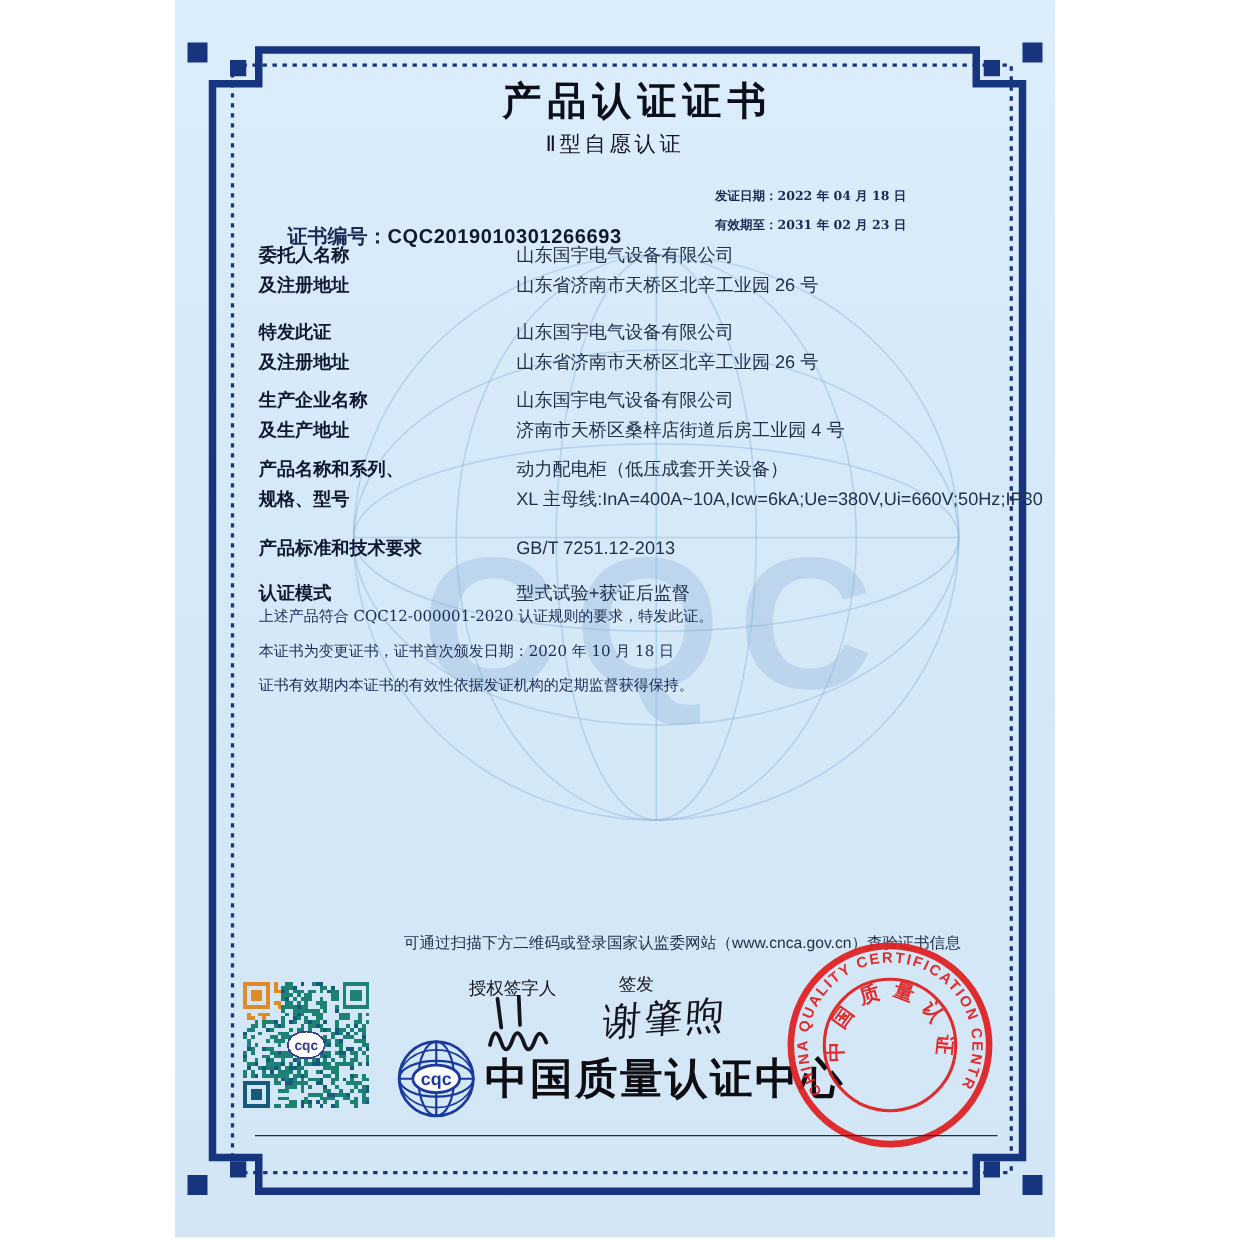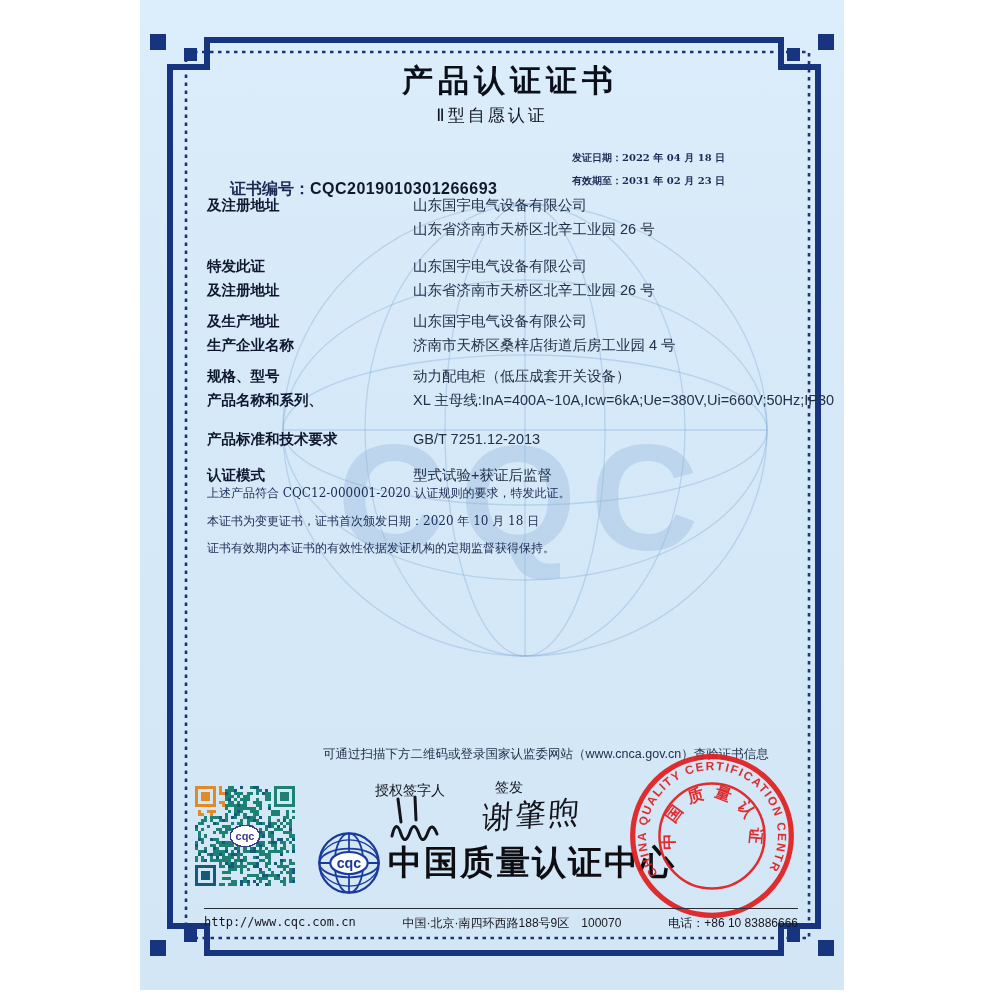--- a/index.html
+++ b/index.html
@@ -78,51 +78,52 @@
     <div class="certno">
       <span class="lab kai">证书编号：</span><span class="val">CQC2019010301266693</span>
     </div>
     <div class="dates kai">
       <div><span>发证日期：</span><span>2022 年 04 月 18 日</span></div>
       <div><span>有效期至：</span><span>2031 年 02 月 23 日</span></div>
     </div>
 
     <div class="frow" style="top:193px">
       <div class="flab">
+          <span>委托人名称</span>
           <span>及注册地址</span>
         </div>
       <div class="fval">
           <span>山东国宇电气设备有限公司</span>
           <span>山东省济南市天桥区北辛工业园 26 号</span>
         </div>
     </div>
     <div class="frow" style="top:254px">
       <div class="flab">
           <span>特发此证</span>
           <span>及注册地址</span>
         </div>
       <div class="fval">
           <span>山东国宇电气设备有限公司</span>
           <span>山东省济南市天桥区北辛工业园 26 号</span>
         </div>
     </div>
     <div class="frow" style="top:309px">
       <div class="flab">
+          <span>生产企业名称</span>
           <span>及生产地址</span>
-          <span>生产企业名称</span>
         </div>
       <div class="fval">
           <span>山东国宇电气设备有限公司</span>
           <span>济南市天桥区桑梓店街道后房工业园 4 号</span>
         </div>
     </div>
     <div class="frow" style="top:364px">
       <div class="flab">
+          <span>产品名称和系列、</span>
           <span>规格、型号</span>
-          <span>产品名称和系列、</span>
         </div>
       <div class="fval">
           <span>动力配电柜（低压成套开关设备）</span>
           <span>XL 主母线:InA=400A~10A,Icw=6kA;Ue=380V,Ui=660V;50Hz;IP30</span>
         </div>
     </div>
     <div class="frow" style="top:427px">
       <div class="flab">
           <span>产品标准和技术要求</span>
         </div>
@@ -658,20 +659,15 @@
       <circle cx="90" cy="90" r="55" fill="none" stroke="#e02020" stroke-width="2.6"></circle>
       <text font-size="12.5" font-weight="bold" fill="#e02020" letter-spacing="1.6" font-family="Liberation Sans, sans-serif">
         <textPath href="#arcOuter">CHINA  QUALITY  CERTIFICATION  CENTRE</textPath>
       </text>
       <text font-size="17" font-weight="bold" fill="#e02020" letter-spacing="9" font-family="Liberation Sans, sans-serif">
         <textPath href="#arcInner">中国质量认证中心</textPath>
       </text>
     </svg>
 
     <div class="footer-line"></div>
-    <div class="footer">
-      <span class="mono">http://www.cqc.com.cn</span>
-      <span>中国·北京·南四环西路188号9区　100070</span>
-      <span>电话：+86 10 83886666</span>
-    </div>
 
   </div>
 </div>
 
 </body></html>

